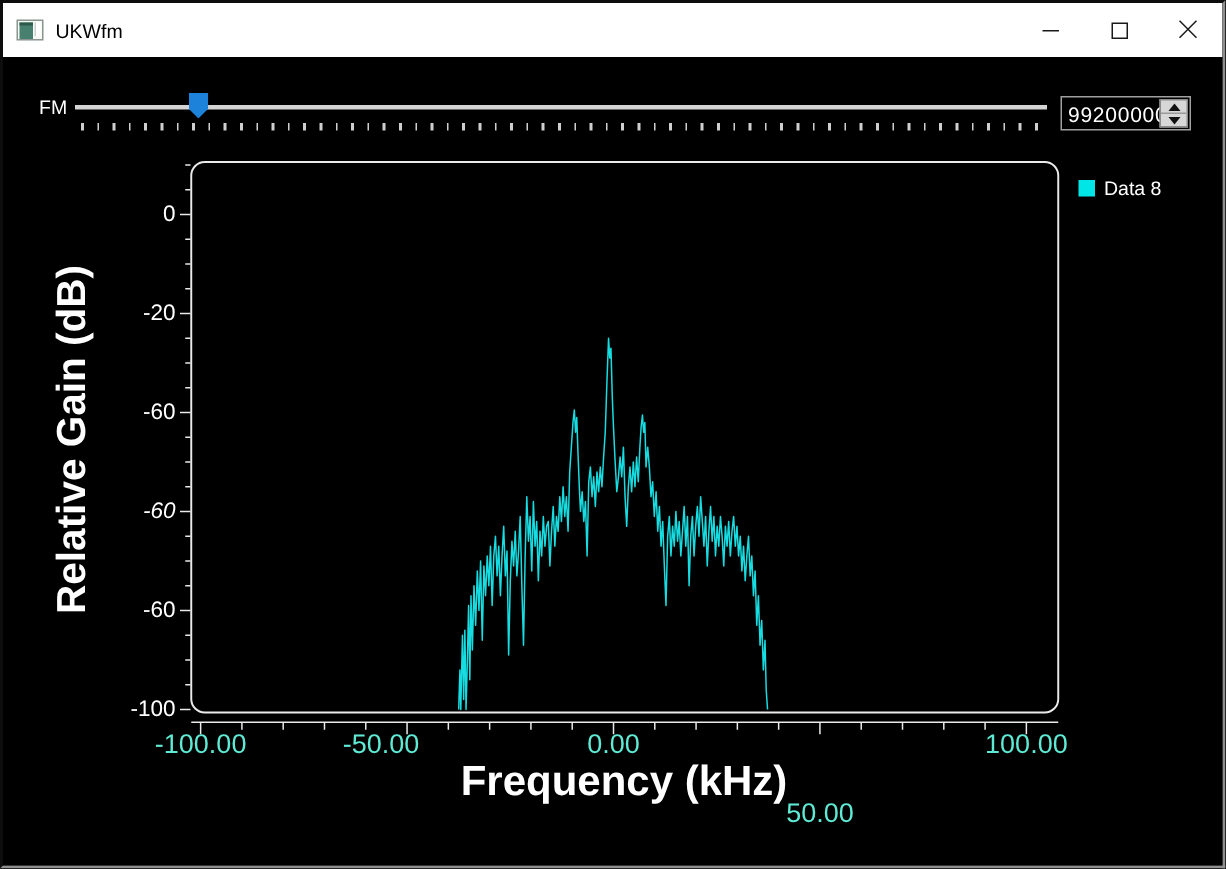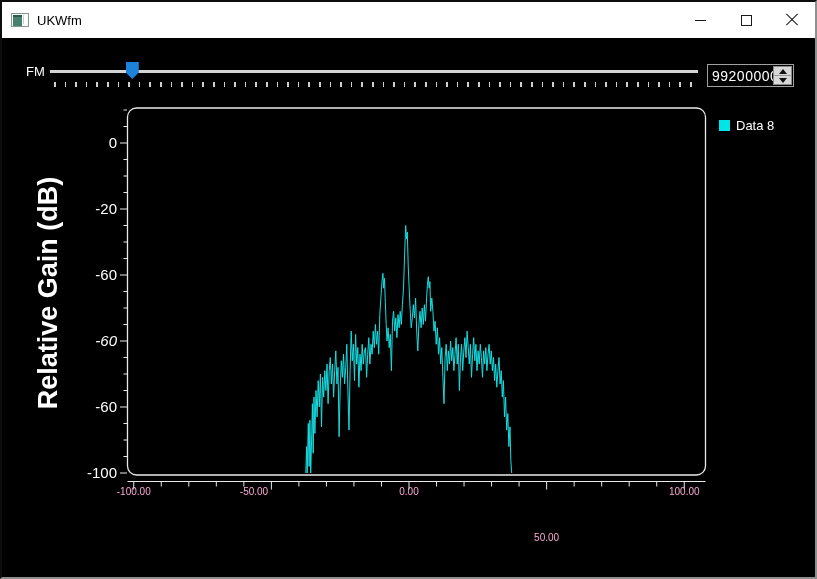--- a/index.html
+++ b/index.html
@@ -41,21 +41,21 @@
   
   .plot{ position:absolute; left:0; top:57px; width:817px; height:460px; }
   .plot svg{ position:absolute; left:0; top:0; }
   .ytitle{ position:absolute; left:46px; top:198px; transform:translate(-50%,-50%) rotate(-90deg); transform-origin:center;
     font-size:27px; font-weight:bold; color:#fff; white-space:nowrap; }
   .xtitle{ position:absolute; left:414px; top:426px; transform:translate(-50%,-50%);
     font-size:28px; font-weight:bold; color:#fff; white-space:nowrap; }
   .legend{ position:absolute; left:717px; top:23px; display:flex; align-items:center; gap:6px; }
   .legend-swatch{ width:11px; height:11px; display:inline-block; }
   .legend-label{ font-size:13px; color:#fff; }
-  .xlab{ position:absolute; top:391px; transform:translateX(-50%); font-size:10px; color:#f9a8d4; white-space:nowrap; }
+  .xlab{ position:absolute; top:391px; transform:translateX(-50%); font-size:18px; color:#5eead4; white-space:nowrap; }
   .ylab{ position:absolute; left:0; width:115px; text-align:right; font-size:15px; color:#fff; }
 </style>
 </head>
 <body>
 
 <div class="window">
   <div class="titlebar">
     <div class="app-icon"></div>
     <span class="win-title">UKWfm</span>
     <div class="winbtns">
@@ -210,20 +210,21 @@
             <line x1="544.625" y1="386.5" x2="544.625" y2="394.5"></line>
             <line x1="572.15" y1="386.5" x2="572.15" y2="391.5"></line>
             <line x1="599.675" y1="386.5" x2="599.675" y2="391.5"></line>
             <line x1="627.2" y1="386.5" x2="627.2" y2="391.5"></line>
             <line x1="654.725" y1="386.5" x2="654.725" y2="391.5"></line>
             <line x1="682.25" y1="386.5" x2="682.25" y2="394.5"></line>
           </g>
           <polyline points="303.8,378.0 304.6,351.6 305.2,378.0 306.3,328.5 307.1,371.4 307.9,325.2 308.7,378.0 309.6,345.0 310.4,308.7 311.2,358.2 312.0,302.1 312.9,338.4 314.0,295.5 315.1,321.9 316.2,285.6 317.3,312.0 318.4,279.0 319.5,331.8 320.6,282.3 321.7,302.1 322.8,275.7 323.9,295.5 325.0,269.1 326.1,308.7 327.2,275.7 328.3,262.5 329.4,288.9 330.5,269.1 331.6,302.1 332.7,275.7 333.8,255.9 334.9,288.9 336.0,272.4 337.1,341.7 338.2,292.2 339.3,265.8 340.4,282.3 341.5,259.2 342.6,288.9 343.7,272.4 344.8,249.3 345.9,295.5 347.0,335.1 348.1,275.7 349.2,236.1 350.3,265.8 351.4,249.3 352.5,285.6 353.6,239.4 354.7,269.1 355.8,252.6 356.9,292.2 358.0,259.2 359.1,275.7 360.2,249.3 361.3,269.1 362.4,255.9 363.5,252.6 364.6,282.3 365.7,259.2 366.8,242.7 367.9,269.1 369.0,249.3 370.1,259.2 371.2,236.1 372.3,252.6 373.4,229.5 374.5,249.3 375.6,236.1 376.7,259.2 377.8,219.6 378.9,203.1 380.0,186.6 380.9,178.3 381.7,193.2 382.5,183.3 383.3,206.4 384.2,229.5 385.0,246.0 386.1,232.8 387.2,252.6 388.3,239.4 389.4,275.7 390.5,226.2 391.6,216.3 392.7,236.1 393.8,222.9 394.9,242.7 396.0,219.6 397.1,232.8 398.2,216.3 399.3,229.5 400.4,209.7 401.5,193.2 402.6,160.2 403.7,130.5 404.5,143.7 405.3,137.1 406.2,170.1 407.0,189.9 408.1,213.0 409.2,232.8 410.3,222.9 411.4,209.7 412.5,222.9 413.6,203.1 414.7,236.1 415.8,255.9 416.9,229.5 418.0,216.3 419.1,232.8 420.2,213.0 421.3,229.5 422.4,209.7 423.5,226.2 424.6,203.1 425.4,189.9 426.3,181.7 427.1,193.2 427.9,186.6 428.7,216.3 429.8,203.1 430.9,216.3 432.0,236.1 433.1,226.2 434.2,249.3 435.4,232.8 436.5,259.2 437.6,242.7 438.7,269.1 439.8,252.6 440.9,282.3 442.0,308.7 443.1,262.5 444.2,249.3 445.3,275.7 446.4,255.9 447.5,269.1 448.6,246.0 449.7,265.8 450.8,252.6 451.9,275.7 453.0,259.2 454.1,242.7 455.2,269.1 456.3,249.3 457.4,295.5 458.5,262.5 459.6,249.3 460.7,275.7 461.8,255.9 462.9,242.7 464.0,262.5 465.1,236.1 466.2,252.6 467.3,269.1 468.4,249.3 469.5,282.3 470.6,259.2 471.7,242.7 472.8,265.8 473.9,249.3 475.0,275.7 476.1,255.9 477.2,269.1 478.3,249.3 479.4,262.5 480.5,282.3 481.6,255.9 482.7,269.1 483.8,252.6 484.9,275.7 486.0,259.2 487.1,249.3 488.2,269.1 489.3,255.9 490.4,275.7 491.5,262.5 492.6,285.6 493.7,269.1 494.8,292.2 495.9,275.7 497.0,262.5 498.1,288.9 499.2,275.7 500.3,302.1 501.4,285.6 502.5,321.9 503.6,302.1 504.7,335.1 505.8,318.6 506.9,351.6 508.0,331.8 508.8,364.8 509.7,378.0" fill="none" stroke="#16dde1" stroke-width="1" stroke-linejoin="round" clip-path="url(#cclip)"></polyline>
         </svg>
       <div class="ytitle">Relative Gain (dB)</div>
+      <div class="xtitle">Frequency (kHz)</div>
       <div class="legend">
         <span class="legend-swatch" id="legend-swatch" style="background: rgb(0, 229, 229);"></span>
         <span class="legend-label">Data 8</span>
       </div>
       <div id="tick-labels">
           <div class="xlab" style="left: 131.75px;">-100.00</div>
           <div class="xlab" style="left: 252px;">-50.00</div>
           <div class="xlab" style="left: 407px;">0.00</div>
           <div class="xlab" style="left: 544.625px; margin-top: 46px;">50.00</div>
           <div class="xlab" style="left: 682.25px;">100.00</div>

